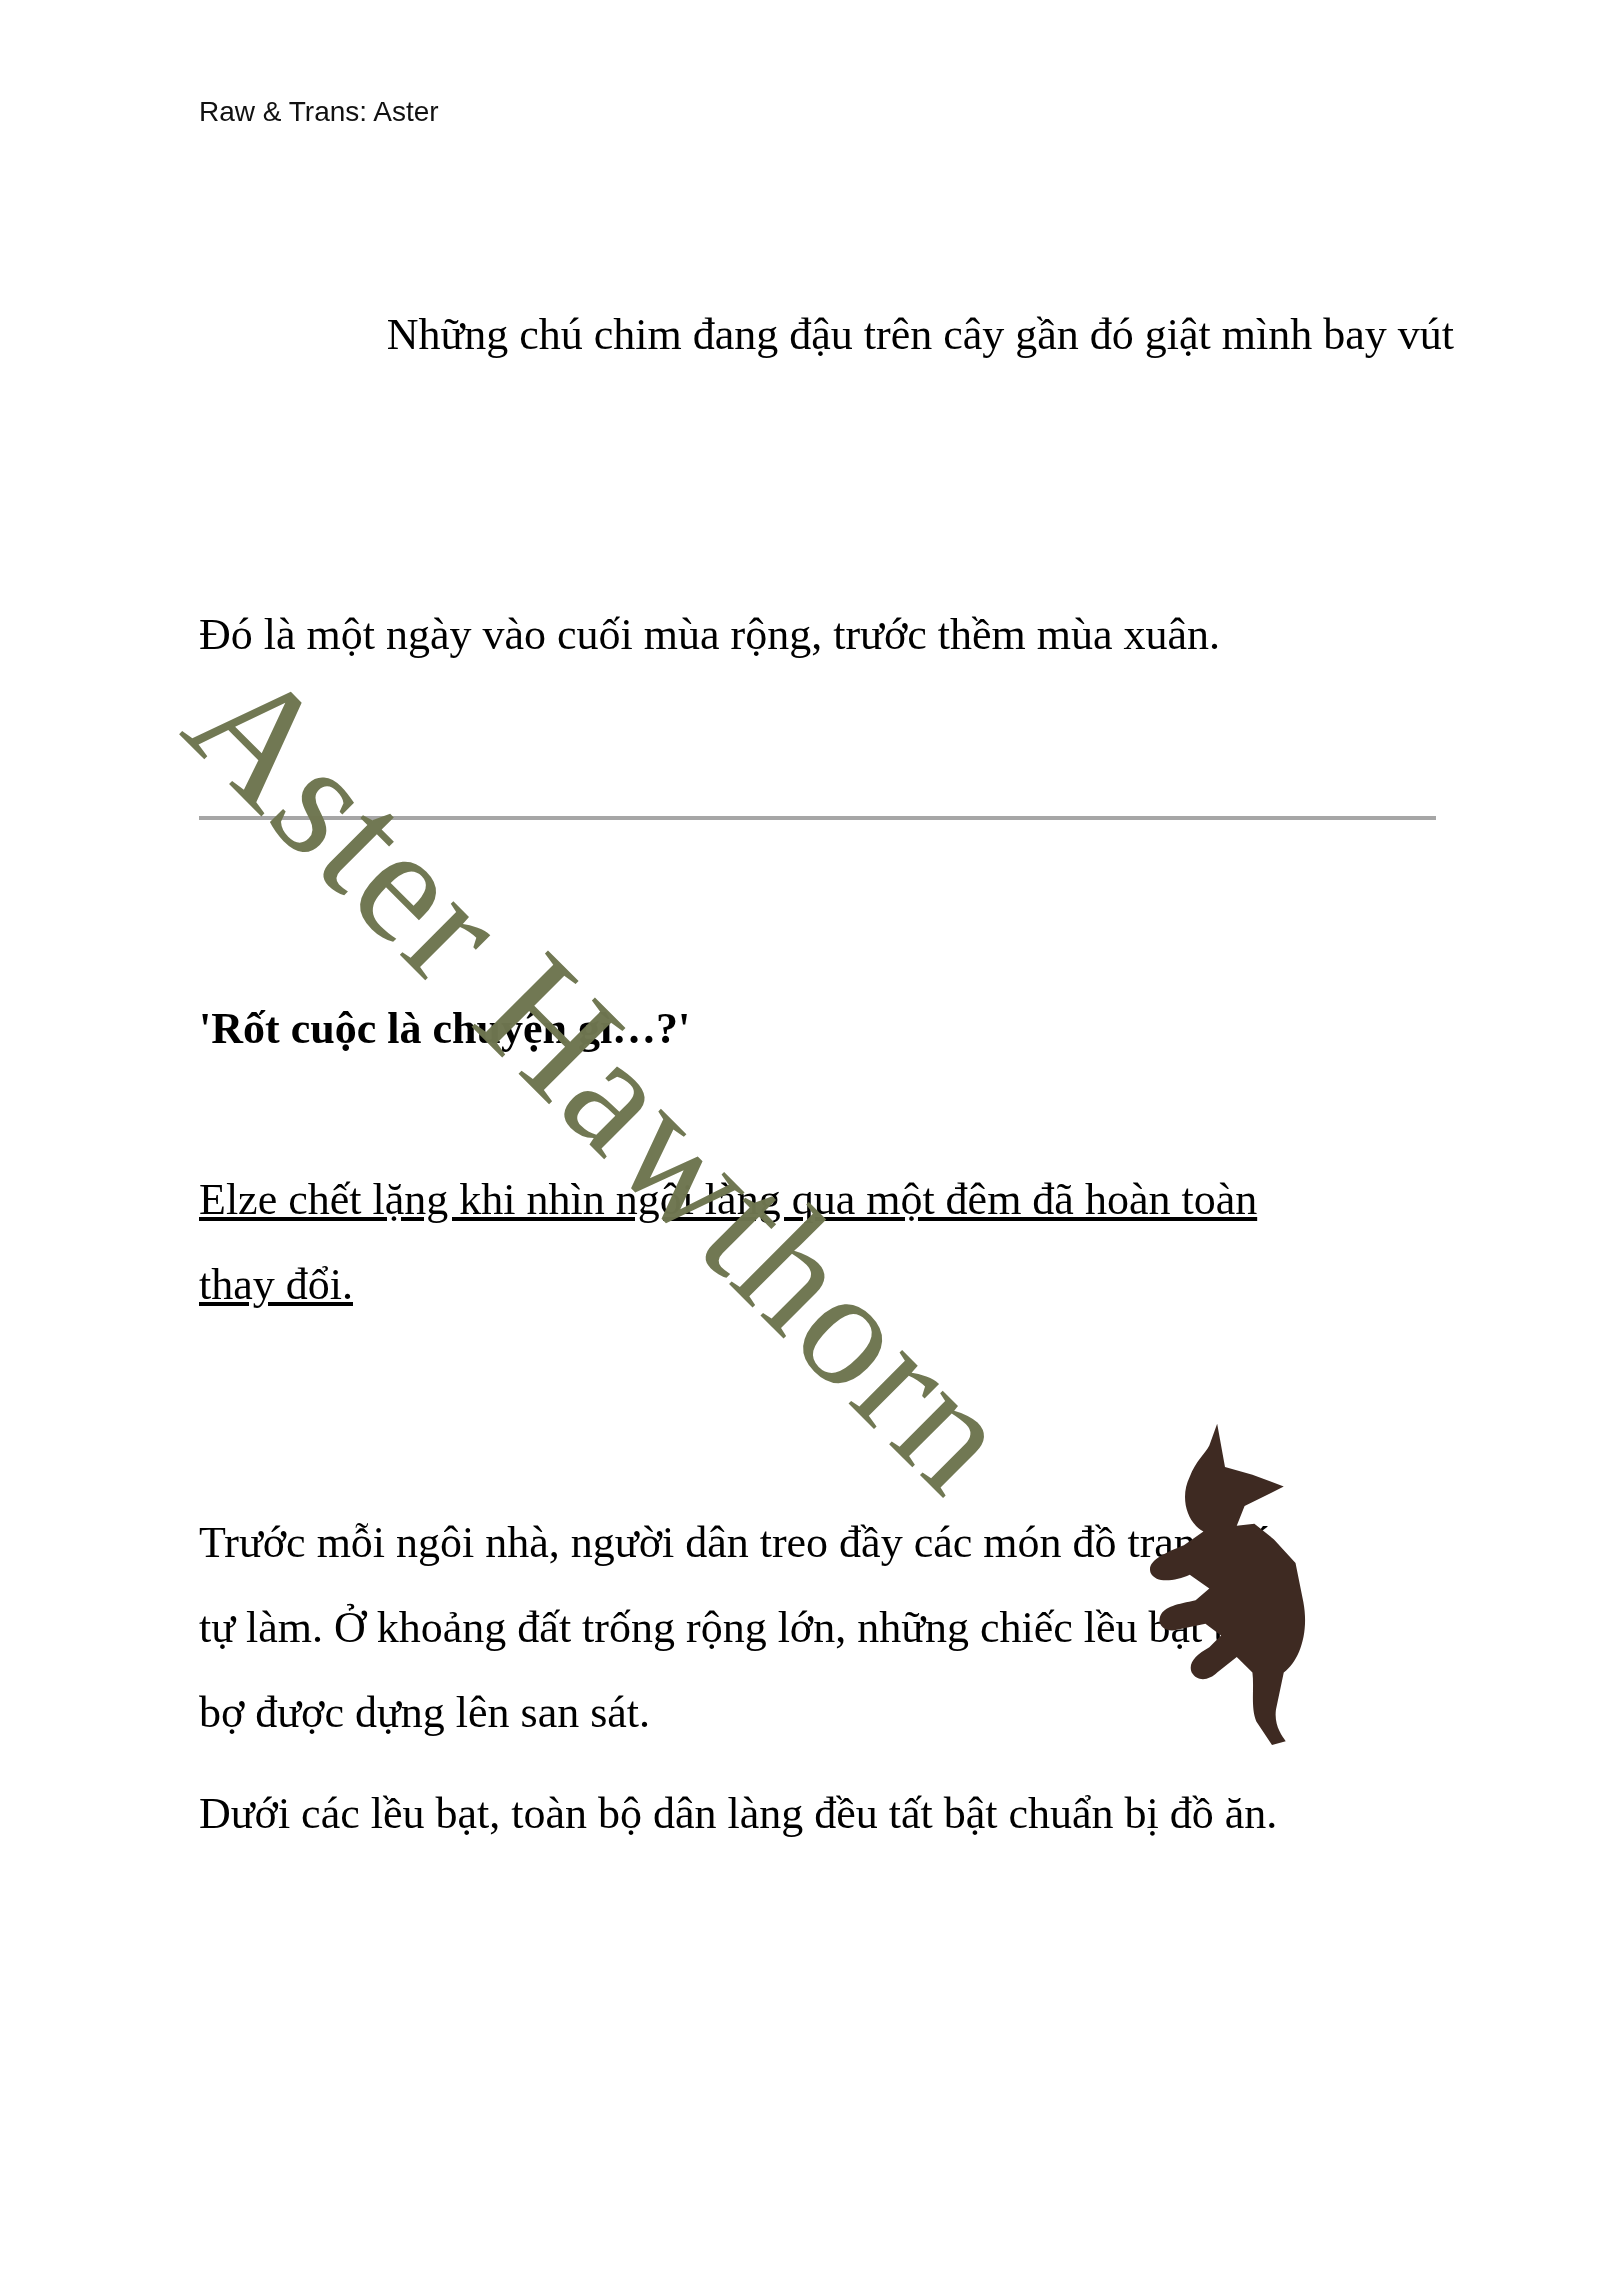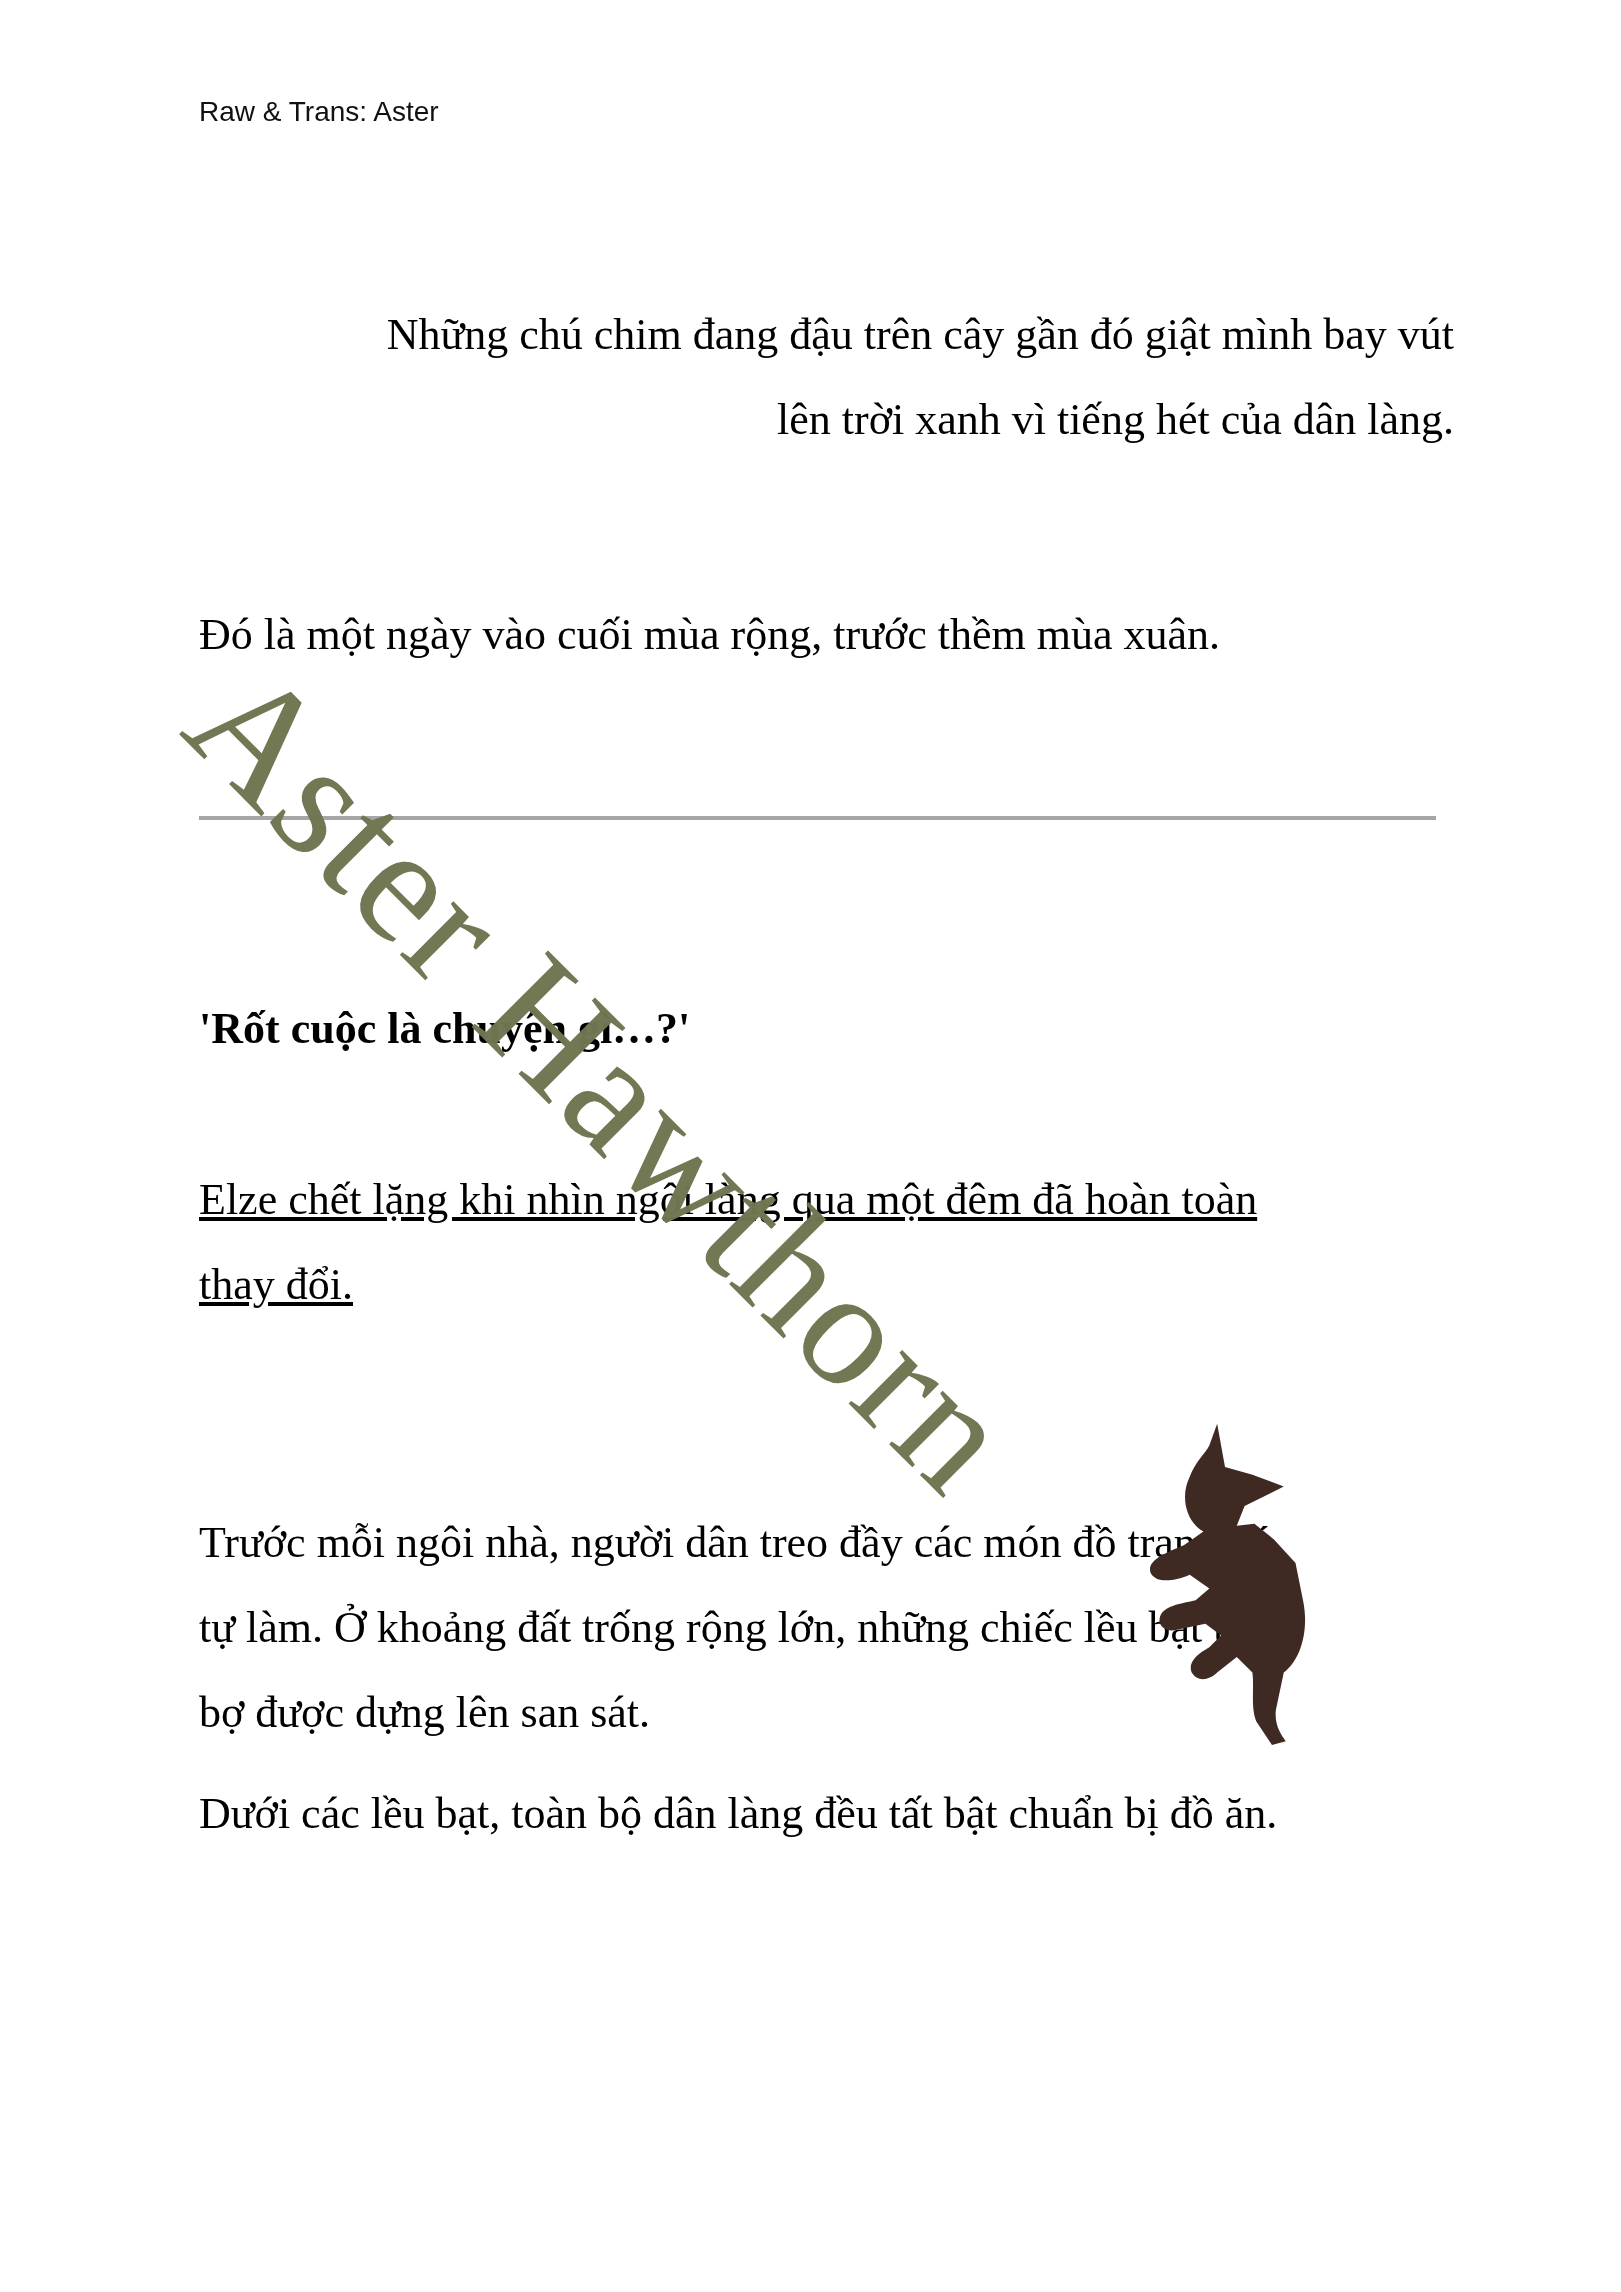--- a/index.html
+++ b/index.html
@@ -29,21 +29,20 @@
     position:absolute; left:1127px; top:1416px; width:196px; height:333px;
   }
 </style>
 </head>
 <body>
 
 <div class="header">Raw &amp; Trans: Aster</div>
 
 <div class="para" style="top:292px;text-align:right;">
   <div>Những chú chim đang đậu trên cây gần đó giật mình bay vút</div>
-  <div>lên trời xanh vì tiếng hét của dân làng.</div>
 </div>
 
 <div class="para" style="top:592px;">
   <div>Đó là một ngày vào cuối mùa rộng, trước thềm mùa xuân.</div>
 </div>
 
 <div class="divider"></div>
 
 <div class="para" style="top:986px;font-weight:bold;">
   <div>'Rốt cuộc là chuyện gì…?'</div>

